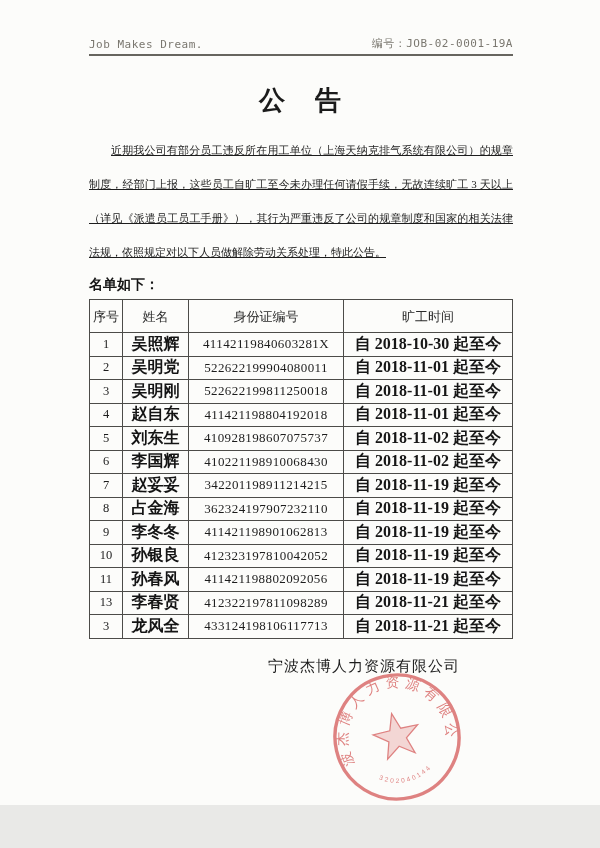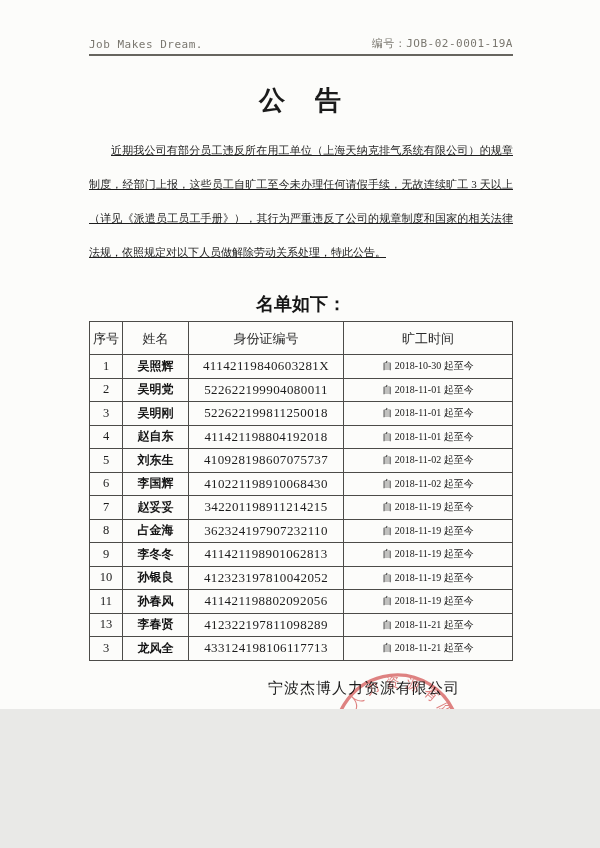--- a/index.html
+++ b/index.html
@@ -1,18 +1,18 @@
 <!DOCTYPE html>
 <html><head>
 <meta charset="utf-8">
 <style>
   html,body { margin:0; padding:0; background:#e9e9e7; }
   .page {
     position:relative;
-    width:600px; height:709px;
+    width:600px; height:805px;
     margin:0 auto;
     background:#fcfcfa;
     box-sizing:border-box;
     padding:36px 87px 0 89px;
     font-family:"Liberation Serif","DejaVu Serif",serif;
     color:#1f1f1f;
     overflow:hidden;
   }
   
   .doc-header {
@@ -33,23 +33,23 @@
   }
   
   .doc-body {
     margin:13px 0 0 0;
     font-size:11px; line-height:34px;
     text-align:justify; text-indent:2em;
     color:#1d1d1d;
     text-decoration:underline;
   }
   .list-label {
-    margin-top:23px;
+    margin-top:7px;
     font-family:"Liberation Sans","DejaVu Sans",sans-serif;
-    font-size:18px; font-weight:700; color:#161616;text-align:center;
+    font-size:14px; font-weight:700; color:#161616;
   }
   
   table.notice-table {
     width:100%;
     margin-top:5px;
     border-collapse:collapse;
     table-layout:fixed;
   }
   .notice-table th, .notice-table td {
     border:1.5px solid #4c4b48;
@@ -63,24 +63,24 @@
     font-weight:400; font-size:13px; color:#2a2a2a;
     word-break:break-all; line-height:15px;
   }
   .notice-table td { height:22.5px; }
   .notice-table col.c-no   { width:33px; }
   .notice-table col.c-name { width:66px; }
   .notice-table col.c-id   { width:155px; }
   .notice-table td:nth-child(1) { font-size:12.5px; color:#1c1c1c; }
   .notice-table td:nth-child(2) {
     font-family:Liberation Serif, serif;
-    font-size:12px; font-weight:700; color:#141414;
+    font-size:16px; font-weight:700; color:#141414;
   }
   .notice-table td:nth-child(3) { font-size:13px; letter-spacing:0.4px; color:#1c1c1c; }
-  .notice-table td:nth-child(4) { font-size:10px; font-weight:400; color:#161616; }
+  .notice-table td:nth-child(4) { font-size:16px; font-weight:700; color:#161616; }
   
   .doc-footer {
     width:246px;
     margin:18px 26px 0 auto;
     text-align:center;
     font-size:15px; color:#1d1d1d;
   }
   .footer-company { letter-spacing:1px; }
   .footer-date { margin-top:21px; letter-spacing:1.5px; }
   

